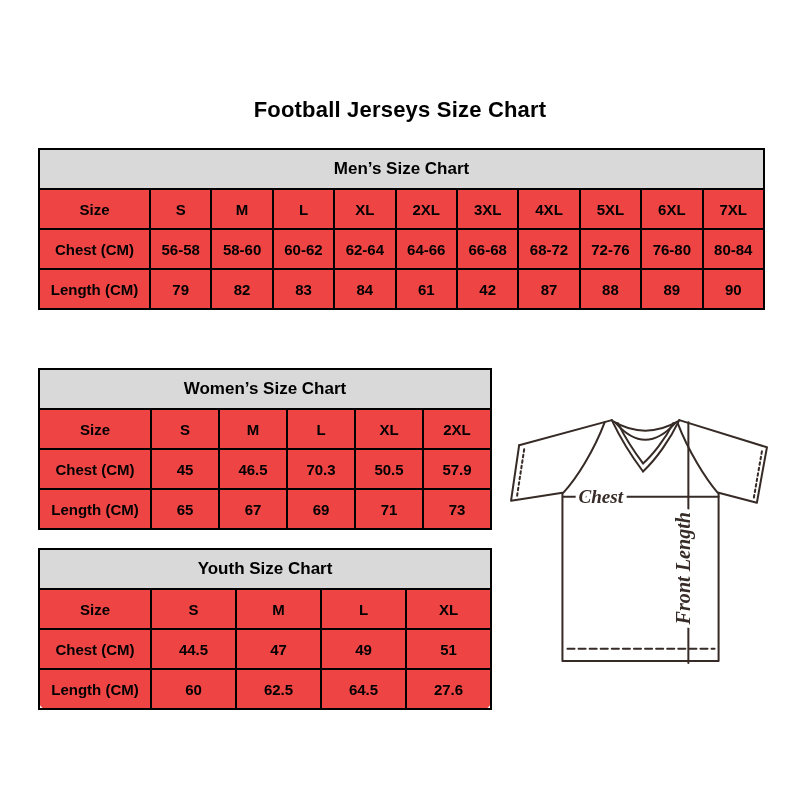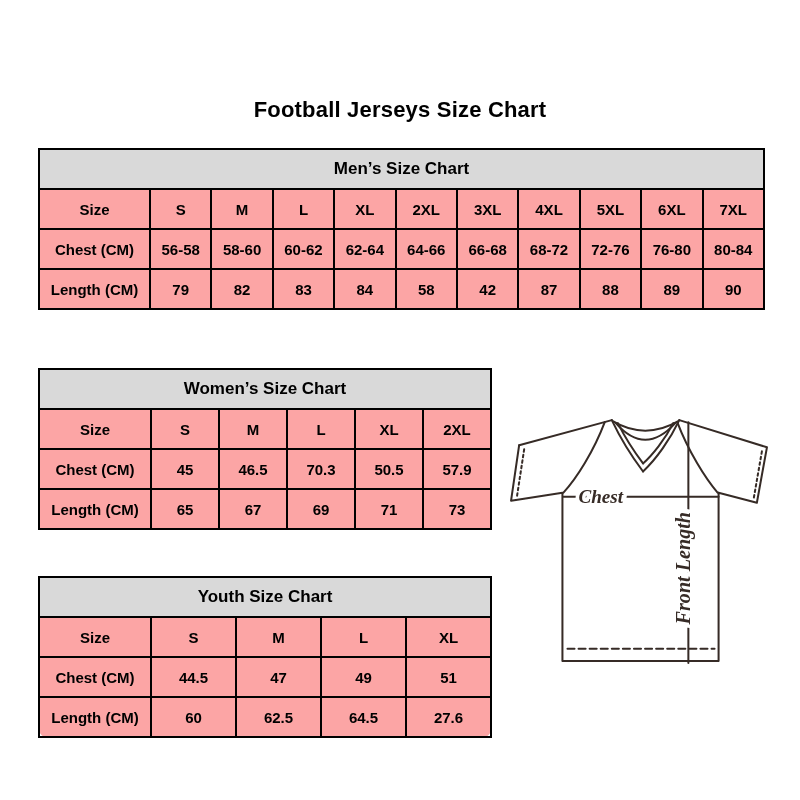--- a/index.html
+++ b/index.html
@@ -24,21 +24,21 @@
     text-align:center;
     font-size:22px;
     font-weight:bold;
     letter-spacing:0.2px;
     color:var(--text-c);
   }
   table.size-table{
     position:absolute;
     border-collapse:collapse;
     table-layout:fixed;
-    background:#fca5a5;
+    background:#ef4444;
     padding-left:37px;
   }
   table.size-table th, table.size-table td{
     border:2px solid var(--border-c);
     height:38px;
     padding:0 2px;
     text-align:center;
     vertical-align:middle;
     font-weight:bold;
     font-size:15px;
@@ -46,21 +46,21 @@
     overflow:hidden;
     white-space:nowrap;
   }
   table.size-table th.tbl-title{
     background:var(--header-bg);
     font-size:17px;
     height:38px;
   }
   table.mens{left:38px;top:148px;width:727px;}
   table.womens{left:38px;top:368px;width:454px;}
-  table.youth{left:38px;top:576px;width:454px;border-radius:11px;}
+  table.youth{left:38px;top:548px;width:454px;border-radius:11px;}
   .jersey{
     position:absolute;
     left:503px;top:398px;
     width:272px;height:284px;
   }
   .jersey path, .jersey line{
     fill:none;
     stroke:var(--jersey-c);
     stroke-width:2;
     stroke-linejoin:round;
@@ -128,21 +128,21 @@
           <td>72-76</td>
           <td>76-80</td>
           <td>80-84</td>
         </tr>
         <tr>
           <th scope="row">Length (CM)</th>
           <td>79</td>
           <td>82</td>
           <td>83</td>
           <td>84</td>
-          <td>58</td>
+          <td>61</td>
           <td>42</td>
           <td>87</td>
           <td>88</td>
           <td>89</td>
           <td>90</td>
         </tr>
       </tbody>
     </table>
 
   <table class="size-table womens">

